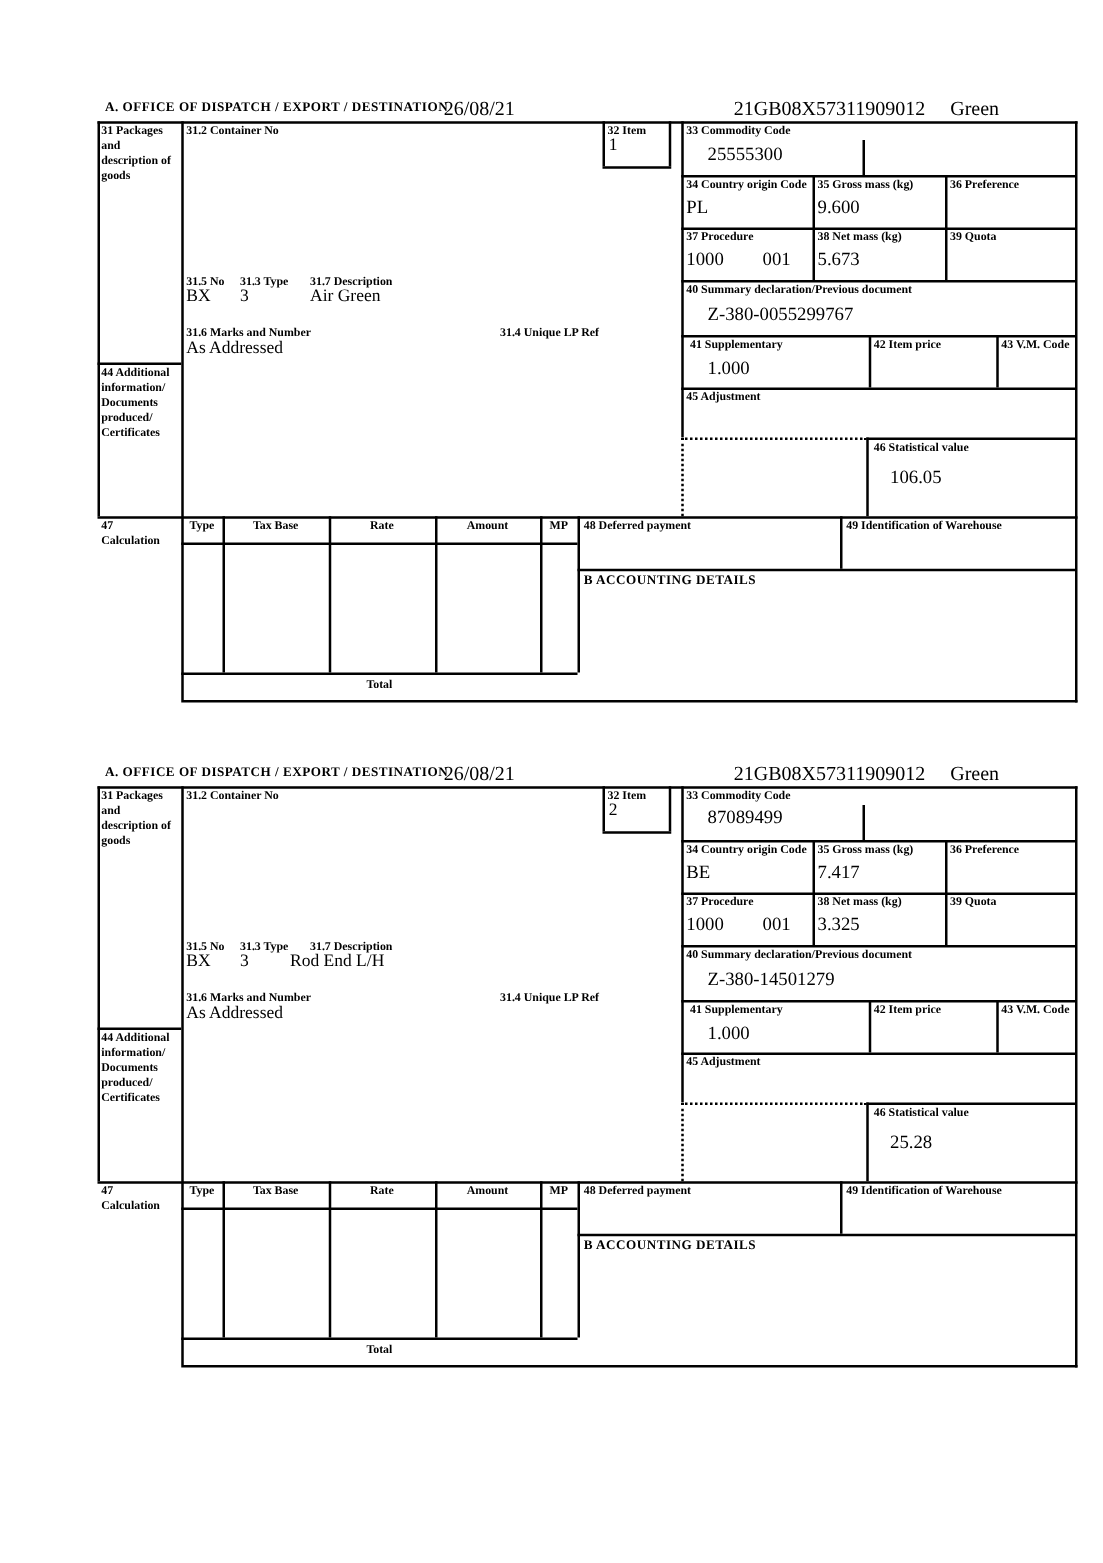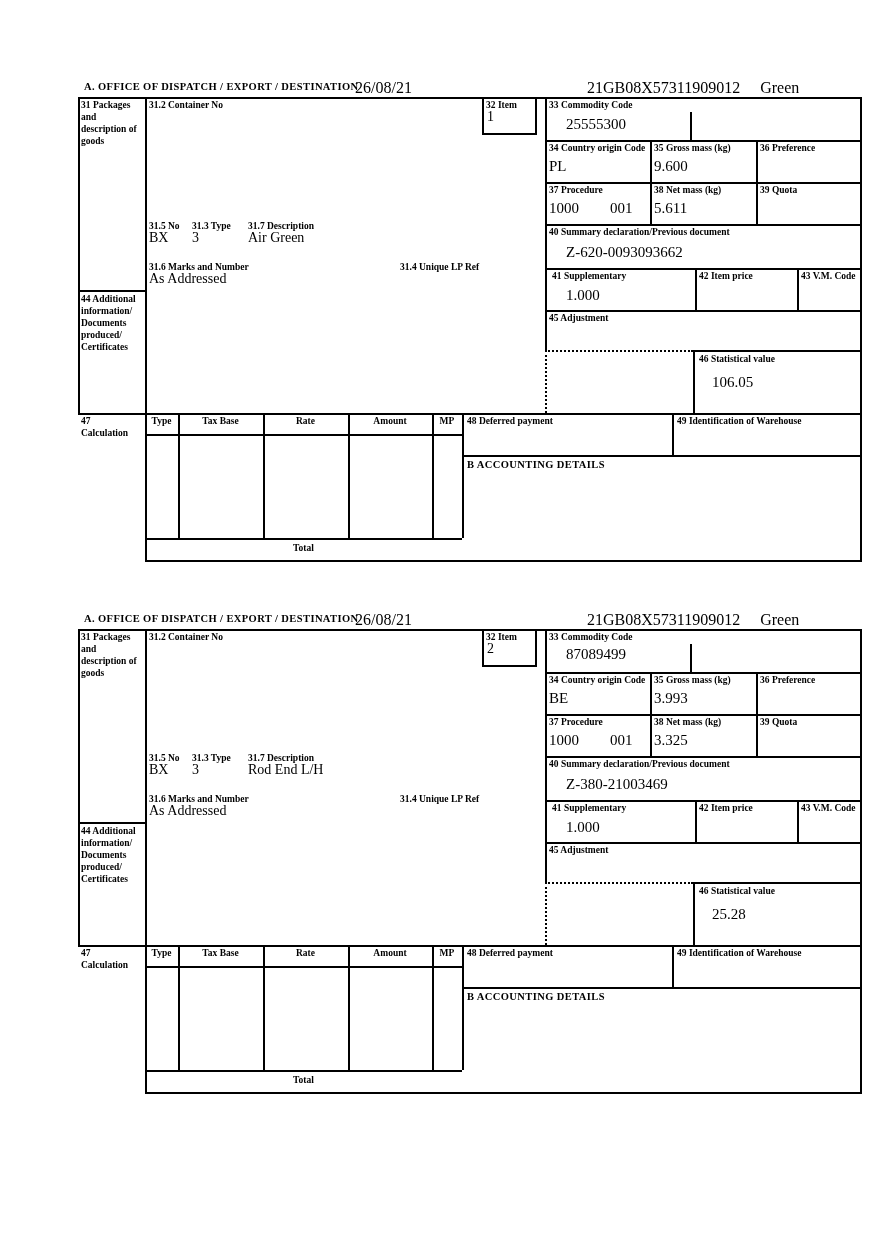--- a/index.html
+++ b/index.html
@@ -87,24 +87,24 @@
     <div class="txt vall" style="left:566px;top:38px;">25555300</div>
     <div class="txt lbl" style="left:549px;top:65px;">34 Country origin Code</div>
     <div class="txt vall" style="left:549px;top:80px;">PL</div>
     <div class="txt lbl" style="left:654px;top:65px;">35 Gross mass (kg)</div>
     <div class="txt vall" style="left:654px;top:80px;">9.600</div>
     <div class="txt lbl" style="left:760px;top:65px;">36 Preference</div>
     <div class="txt lbl" style="left:549px;top:107px;">37 Procedure</div>
     <div class="txt vall" style="left:549px;top:122px;">1000</div>
     <div class="txt vall" style="left:610px;top:122px;">001</div>
     <div class="txt lbl" style="left:654px;top:107px;">38 Net mass (kg)</div>
-    <div class="txt vall" style="left:654px;top:122px;">5.611</div>
+    <div class="txt vall" style="left:654px;top:122px;">5.673</div>
     <div class="txt lbl" style="left:760px;top:107px;">39 Quota</div>
     <div class="txt lbl" style="left:549px;top:149px;">40 Summary declaration/Previous document</div>
-    <div class="txt vall" style="left:566px;top:166px;">Z-620-0093093662</div>
+    <div class="txt vall" style="left:566px;top:166px;">Z-380-0055299767</div>
     <div class="txt lbl" style="left:552px;top:193px;">41 Supplementary</div>
     <div class="txt vall" style="left:566px;top:209px;">1.000</div>
     <div class="txt lbl" style="left:699px;top:193px;">42 Item price</div>
     <div class="txt lbl" style="left:801px;top:193px;">43 V.M. Code</div>
     <div class="txt lbl" style="left:549px;top:235px;">45 Adjustment</div>
     <div class="txt lbl" style="left:699px;top:276px;">46 Statistical value</div>
     <div class="txt vall" style="left:712px;top:296px;">106.05</div>
 
     <div class="txt lbl cc" style="left:145px;top:338px;width:33px;">Type</div>
     <div class="txt lbl cc" style="left:178px;top:338px;width:85px;">Tax Base</div>
@@ -164,40 +164,40 @@
     <div class="txt lbl wrap" style="left:81px;top:338px;width:56px;">47 Calculation</div>
 
     <div class="txt lbl" style="left:149px;top:22px;">31.2 Container No</div>
     <div class="txt lbl" style="left:486px;top:22px;">32 Item</div>
     <div class="txt val" style="left:487px;top:31px;">2</div>
     <div class="txt lbl" style="left:149px;top:143px;">31.5 No</div>
     <div class="txt lbl" style="left:192px;top:143px;">31.3 Type</div>
     <div class="txt lbl" style="left:248px;top:143px;">31.7 Description</div>
     <div class="txt val" style="left:149px;top:152px;">BX</div>
     <div class="txt val" style="left:192px;top:152px;">3</div>
-    <div class="txt val" style="left:248px;top:152px;">Rod End L/H</div>
+    <div class="txt val" style="left:232px;top:152px;">Rod End L/H</div>
     <div class="txt lbl" style="left:149px;top:184px;">31.6 Marks and Number</div>
     <div class="txt lbl" style="left:400px;top:184px;">31.4 Unique LP Ref</div>
     <div class="txt val" style="left:149px;top:193px;">As Addressed</div>
 
     <div class="txt lbl" style="left:549px;top:22px;">33 Commodity Code</div>
     <div class="txt vall" style="left:566px;top:36px;">87089499</div>
     <div class="txt lbl" style="left:549px;top:65px;">34 Country origin Code</div>
     <div class="txt vall" style="left:549px;top:80px;">BE</div>
     <div class="txt lbl" style="left:654px;top:65px;">35 Gross mass (kg)</div>
-    <div class="txt vall" style="left:654px;top:80px;">3.993</div>
+    <div class="txt vall" style="left:654px;top:80px;">7.417</div>
     <div class="txt lbl" style="left:760px;top:65px;">36 Preference</div>
     <div class="txt lbl" style="left:549px;top:107px;">37 Procedure</div>
     <div class="txt vall" style="left:549px;top:122px;">1000</div>
     <div class="txt vall" style="left:610px;top:122px;">001</div>
     <div class="txt lbl" style="left:654px;top:107px;">38 Net mass (kg)</div>
     <div class="txt vall" style="left:654px;top:122px;">3.325</div>
     <div class="txt lbl" style="left:760px;top:107px;">39 Quota</div>
     <div class="txt lbl" style="left:549px;top:149px;">40 Summary declaration/Previous document</div>
-    <div class="txt vall" style="left:566px;top:166px;">Z-380-21003469</div>
+    <div class="txt vall" style="left:566px;top:166px;">Z-380-14501279</div>
     <div class="txt lbl" style="left:552px;top:193px;">41 Supplementary</div>
     <div class="txt vall" style="left:566px;top:209px;">1.000</div>
     <div class="txt lbl" style="left:699px;top:193px;">42 Item price</div>
     <div class="txt lbl" style="left:801px;top:193px;">43 V.M. Code</div>
     <div class="txt lbl" style="left:549px;top:235px;">45 Adjustment</div>
     <div class="txt lbl" style="left:699px;top:276px;">46 Statistical value</div>
     <div class="txt vall" style="left:712px;top:296px;">25.28</div>
 
     <div class="txt lbl cc" style="left:145px;top:338px;width:33px;">Type</div>
     <div class="txt lbl cc" style="left:178px;top:338px;width:85px;">Tax Base</div>

